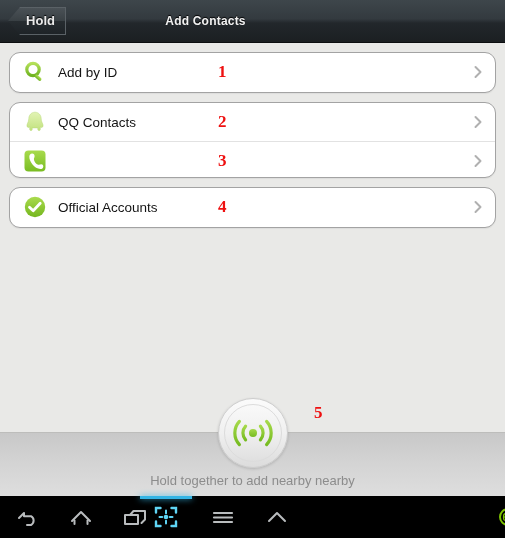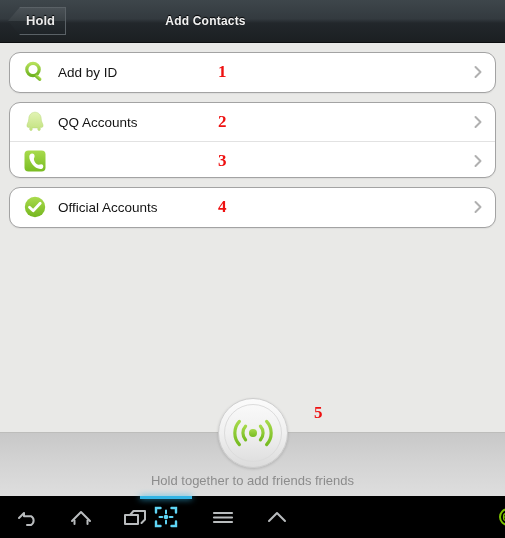--- a/index.html
+++ b/index.html
@@ -267,21 +267,21 @@
           <svg viewBox="0 0 24 24" width="24" height="24">
             <defs>
                 <linearGradient id="gPeng" x1="0" y1="0" x2="0" y2="1">
               <stop offset="0%" stop-color="#e2f3b4"></stop>
                   <stop offset="100%" stop-color="#c2e27f"></stop>
             </linearGradient>
               </defs>
             <path d="M12 2.2c-3.6 0-6.2 2.9-6.2 6.6 0 2.1-0.9 3.6-1.5 5.1-0.6 1.5-0.5 3.1 0.8 3.5 0.5 0.2 1.1 0 1.6-0.4l0 2.4c0 0.7 0.6 1.2 1.3 1.2 0.7 0 1.2-0.5 1.2-1.2l0-1.5 5.6 0 0 1.5c0 0.7 0.6 1.2 1.3 1.2 0.7 0 1.2-0.5 1.2-1.2l0-2.4c0.5 0.4 1.1 0.6 1.6 0.4 1.3-0.4 1.4-2 0.8-3.5-0.6-1.5-1.5-3-1.5-5.1 0-3.7-2.6-6.6-6.2-6.6z" fill="url(#gPeng)" stroke="#b7d977" stroke-width="0.5"></path>
           </svg>
         </span>
-        <span class="row-label">QQ Accounts</span>
+        <span class="row-label">QQ Contacts</span>
         <span class="annot">2</span>
         <span class="row-chevron">
           <svg viewBox="0 0 10 14" width="10" height="14">
             <polyline points="2.5,2 7.5,7 2.5,12" fill="none" stroke="#b0b0b0" stroke-width="2" stroke-linecap="round" stroke-linejoin="round"></polyline>
           </svg>
         </span>
       </div>
       <div class="row row-sep">
         <span class="row-icon">
           <svg viewBox="0 0 24 24" width="24" height="24">
@@ -324,21 +324,21 @@
           <svg viewBox="0 0 10 14" width="10" height="14">
             <polyline points="2.5,2 7.5,7 2.5,12" fill="none" stroke="#b0b0b0" stroke-width="2" stroke-linecap="round" stroke-linejoin="round"></polyline>
           </svg>
         </span>
       </div>
     </div>
 
   </div>
 
   <div id="footer">
-    <div id="footer-text">Hold together to add friends friends</div>
+    <div id="footer-text">Hold together to add nearby nearby</div>
   </div>
 
   <div id="radar-button">
     <div id="radar-inner"></div>
     <span id="radar-icon">
       <svg viewBox="0 0 42 38" width="42" height="38">
         <defs>
             <linearGradient id="gWave" x1="0" y1="0" x2="0" y2="1">
           <stop offset="0%" stop-color="#a5d94a"></stop>
               <stop offset="100%" stop-color="#76bb20"></stop>

